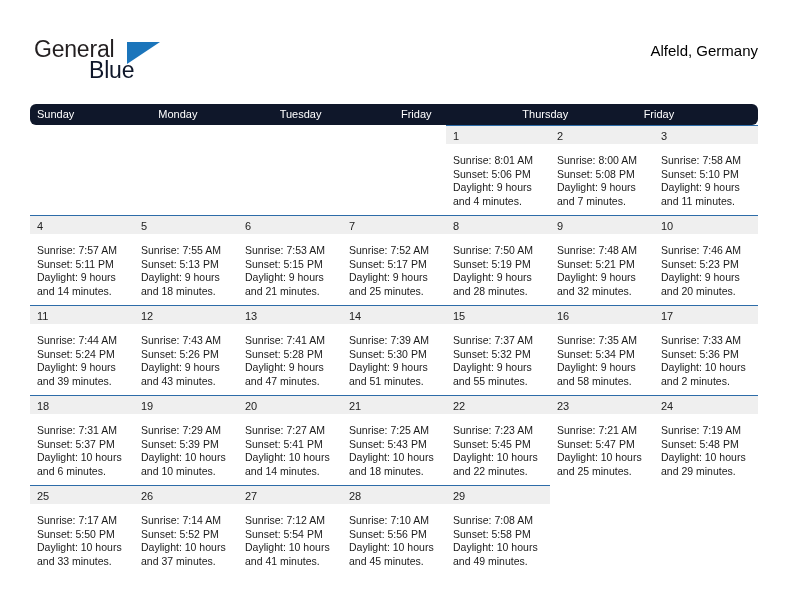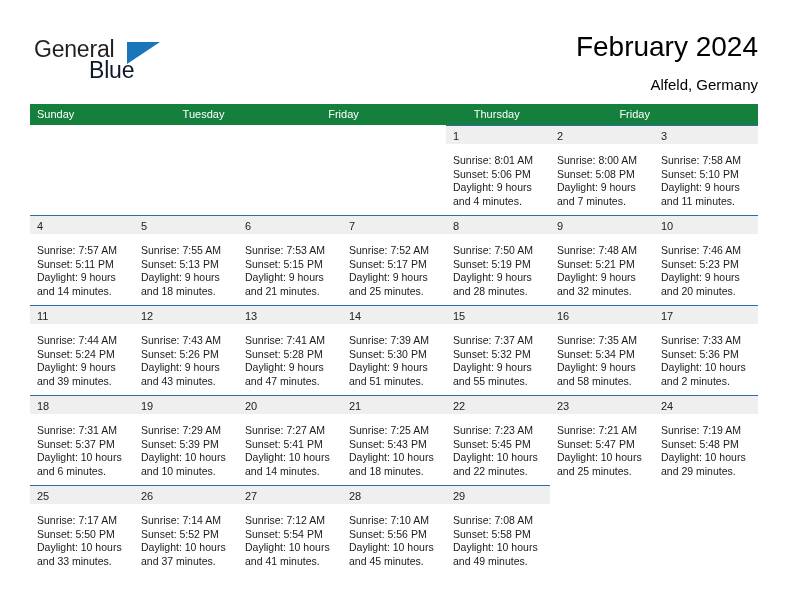--- a/index.html
+++ b/index.html
@@ -89,21 +89,22 @@
   .calendar {
     position: absolute;
     left: 30px;
     top: 104px;
     width: 728px;
   }
   .weekday-row {
     display: flex;
     width: 728px;
     height: 21px;
-    background: #15803d;
+    background: #0f172a;
+    border-radius: 6px;
   }
   .weekday {
     flex: 1 1 104px;
     width: 104px;
     color: #ffffff;
     font-size: 11px;
     line-height: 21px;
     padding-left: 7px;
     box-sizing: border-box;
     white-space: nowrap;
@@ -159,29 +160,29 @@
 
   <div class="header">
 
     <div class="logo">
       <span class="logo-general">General</span>
       <span class="logo-triangle"></span>
       <span class="logo-blue">Blue</span>
     </div>
 
     <div class="title-block">
-      <div class="cal-title">February 2024</div>
       <div class="cal-subtitle">Alfeld, Germany</div>
     </div>
 
   </div>
 
   <div class="calendar">
     <div class="weekday-row" id="weekday-row">
         <div class="weekday">Sunday</div>
+        <div class="weekday">Monday</div>
         <div class="weekday">Tuesday</div>
         <div class="weekday">Friday</div>
         <div class="weekday">Thursday</div>
         <div class="weekday">Friday</div>
       </div>
     <div id="weeks-container">
         <div class="week-row">
           <div class="day-cell empty">
             <div class="daynum-band"></div>
           </div>

